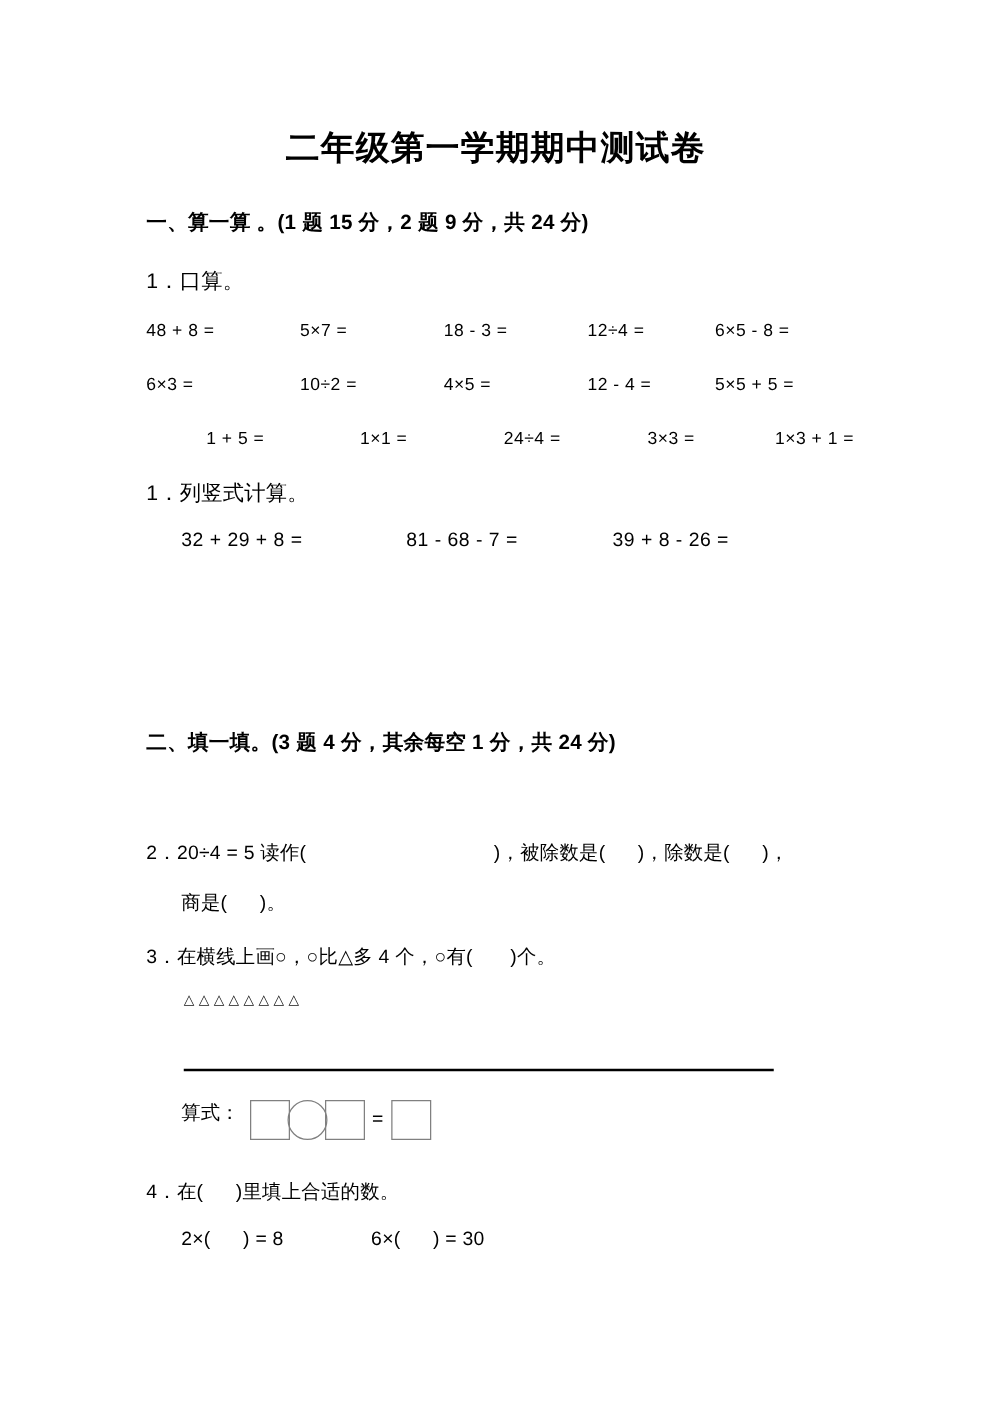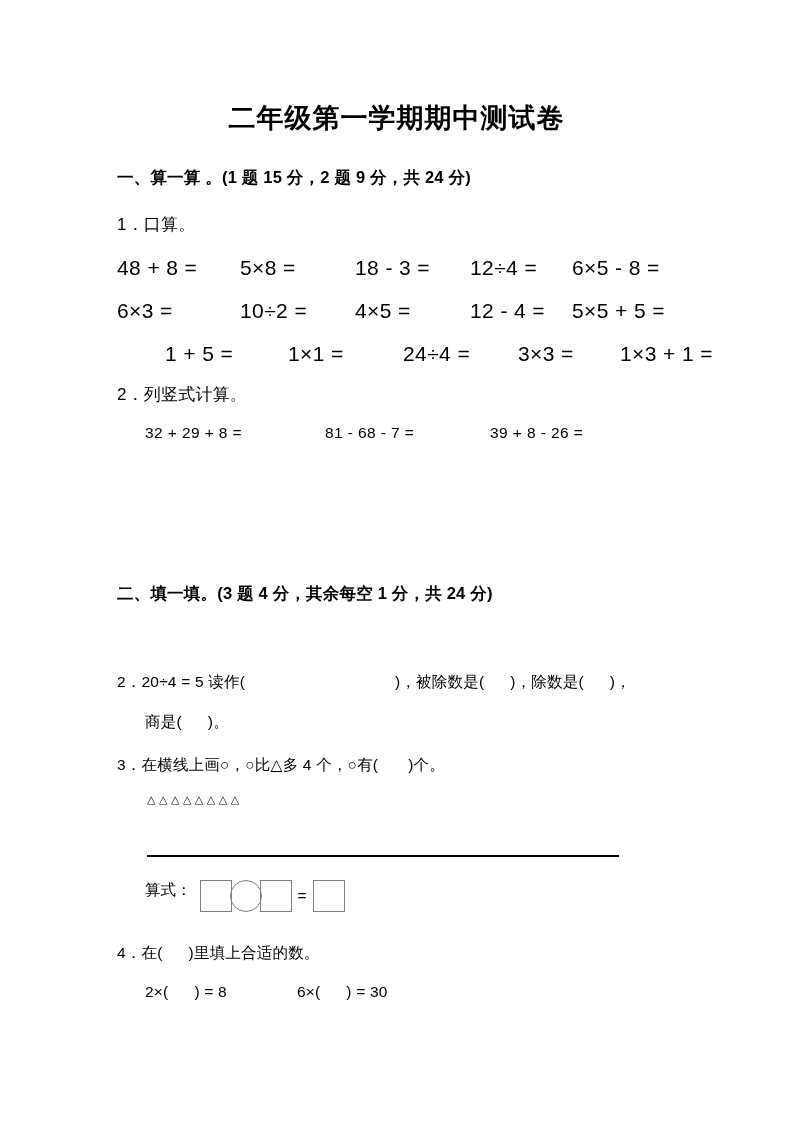--- a/index.html
+++ b/index.html
@@ -55,21 +55,21 @@
     white-space: nowrap;
     letter-spacing: 0.2px;
   }
 
   
   .calc-row {
     position: absolute;
     left: 117px;
     width: 620px;
     height: 22px;
-    font-size: 21px;
+    font-size: 14px;
     white-space: nowrap;
   }
   .calc-cell {
     position: absolute;
     top: 0;
     white-space: nowrap;
     letter-spacing: 0.4px;
   }
   .c1 { left: 0px; }
   .c2 { left: 123px; }
@@ -174,21 +174,21 @@
 <div class="page">
 
   <div class="paper-title">二年级第一学期期中测试卷</div>
 
   <div class="section-heading" id="sec1-heading">一、算一算 。(1 题 15 分，2 题 9 分，共 24 分)</div>
 
   <div class="q-label" style="top:213px;">1．口算。</div>
 
   <div class="calc-row" style="top:256px;">
     <span class="calc-cell c1">48 + 8 =</span>
-    <span class="calc-cell c2">5×8 =</span>
+    <span class="calc-cell c2">5×7 =</span>
     <span class="calc-cell c3">18 - 3 =</span>
     <span class="calc-cell c4">12÷4 =</span>
     <span class="calc-cell c5">6×5 - 8 =</span>
   </div>
 
   <div class="calc-row" style="top:299px;">
     <span class="calc-cell c1">6×3 =</span>
     <span class="calc-cell c2">10÷2 =</span>
     <span class="calc-cell c3">4×5 =</span>
     <span class="calc-cell c4">12 - 4 =</span>
@@ -196,21 +196,21 @@
   </div>
 
   <div class="calc-row" style="top:342px;margin-left:48px;">
     <span class="calc-cell c1">1 + 5 =</span>
     <span class="calc-cell c2">1×1 =</span>
     <span class="calc-cell c3">24÷4 =</span>
     <span class="calc-cell c4">3×3 =</span>
     <span class="calc-cell c5">1×3 + 1 =</span>
   </div>
 
-  <div class="q-label" style="top:383px;">2．列竖式计算。</div>
+  <div class="q-label" style="top:383px;">1．列竖式计算。</div>
 
   <div class="vcalc-row">
     <span class="calc-cell v1">32 + 29 + 8 =</span>
     <span class="calc-cell v2">81 - 68 - 7 =</span>
     <span class="calc-cell v3">39 + 8 - 26 =</span>
   </div>
 
   <div class="section-heading" id="sec2-heading">二、填一填。(3 题 4 分，其余每空 1 分，共 24 分)</div>
 
 

